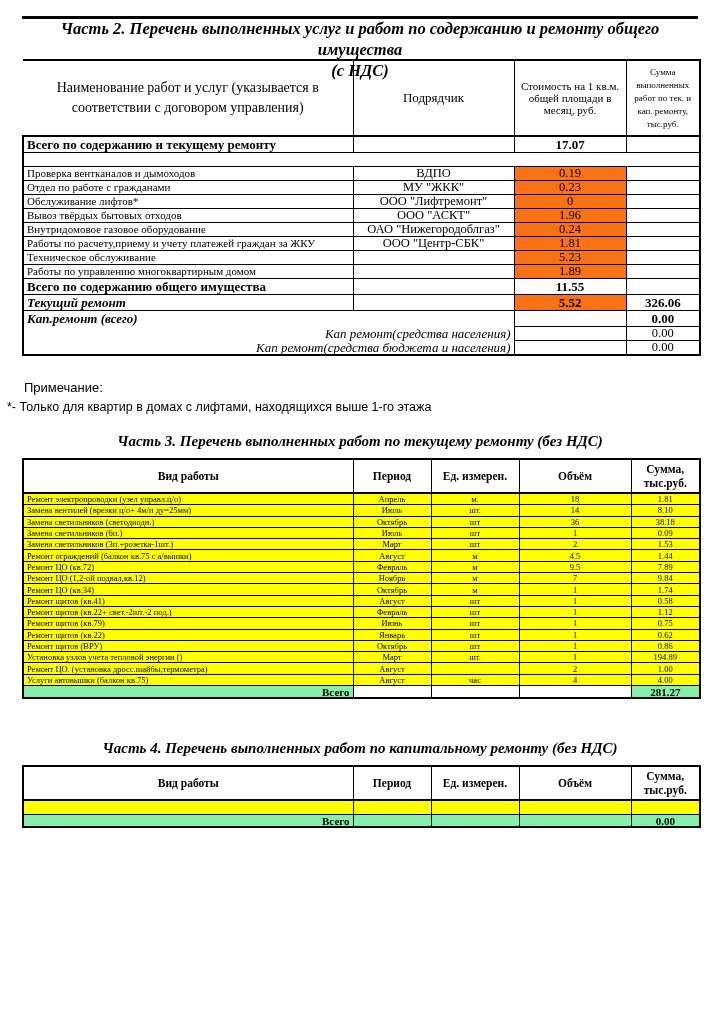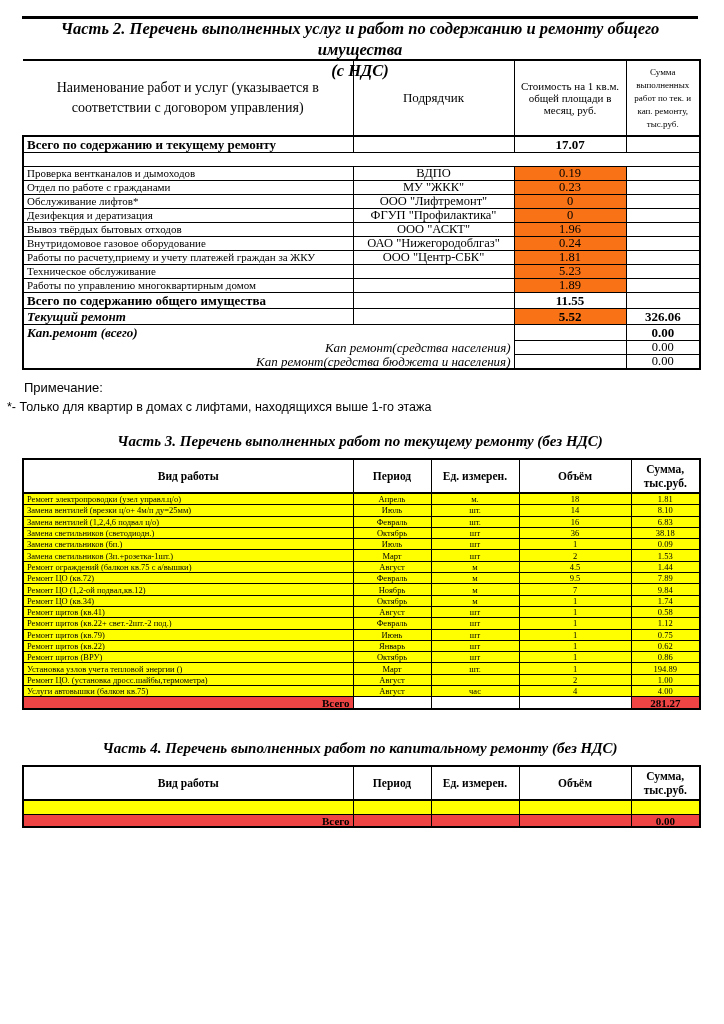--- a/index.html
+++ b/index.html
@@ -41,21 +41,21 @@
 
   
   .wt { left:22px; width:677px; font-size:8.5px; }
   .wt td { border:1px solid #000; height:10.3px; line-height:10px; }
   .wt .hdr td { height:32px; text-align:center; font-weight:bold; font-size:11.5px; line-height:14px; white-space:normal;
                 border-top:2px solid #000; border-bottom:2px solid #000; background:#fff; }
   .wt tr.row td { background:#ffff00; }
   .wt td.c { text-align:center; }
   .wt td.first { border-left:2px solid #000; }
   .wt td.last { border-right:2px solid #000; }
-  .wt tr.total td { font-weight:bold; font-size:11px; height:11px; border-bottom:2px solid #000; background:#ef4444; }
+  .wt tr.total td { font-weight:bold; font-size:11px; height:11px; border-bottom:2px solid #000; background:#86efac; }
   .wt tr.total td.r { text-align:right; }
   .wt tr.total td.gap { background:#fff; }
   #p3-table { top:458px; }
   #p4-table { top:765px; }
   #p4-table tr.row td { height:13px; }
   #p4-table tr.total td { height:11px; }
 </style>
 </head>
 <body>
 
@@ -96,26 +96,20 @@
   </tr>
   <tr>
     <td class="first l">Отдел по работе с гражданами</td>
     <td class="con">МУ "ЖКК"</td>
     <td class="yel">0.23</td>
     <td class="last"></td>
   </tr>
   <tr>
     <td class="first l">Обслуживание лифтов*</td>
     <td class="con">ООО "Лифтремонт"</td>
-    <td class="yel">0</td>
-    <td class="last"></td>
-  </tr>
-  <tr>
-    <td class="first l">Дезифекция и дератизация</td>
-    <td class="con">ФГУП "Профилактика"</td>
     <td class="yel">0</td>
     <td class="last"></td>
   </tr>
   <tr>
     <td class="first l">Вывоз твёрдых бытовых отходов</td>
     <td class="con">ООО "АСКТ"</td>
     <td class="yel">1.96</td>
     <td class="last"></td>
   </tr>
   <tr>
@@ -203,27 +197,20 @@
         <td class="c last">1.81</td>
       </tr>
       <tr class="row">
         <td class="first">Замена вентилей (врезки ц/о+ 4м/п ду=25мм)</td>
         <td class="c">Июль</td>
         <td class="c">шт.</td>
         <td class="c">14</td>
         <td class="c last">8.10</td>
       </tr>
       <tr class="row">
-        <td class="first">Замена вентилей (1,2,4,6 подвал ц/о)</td>
-        <td class="c">Февраль</td>
-        <td class="c">шт.</td>
-        <td class="c">16</td>
-        <td class="c last">6.83</td>
-      </tr>
-      <tr class="row">
         <td class="first">Замена светильников (светодиодн.)</td>
         <td class="c">Октябрь</td>
         <td class="c">шт</td>
         <td class="c">36</td>
         <td class="c last">38.18</td>
       </tr>
       <tr class="row">
         <td class="first">Замена светильников (6п.)</td>
         <td class="c">Июль</td>
         <td class="c">шт</td>

